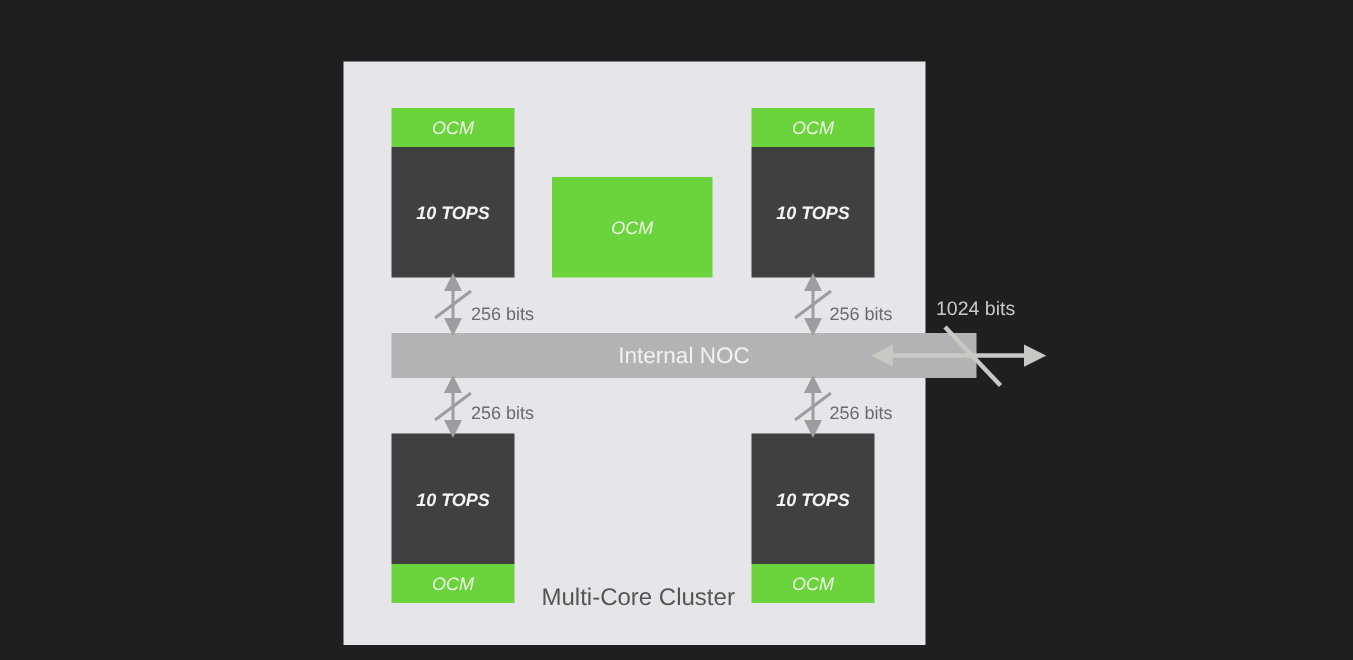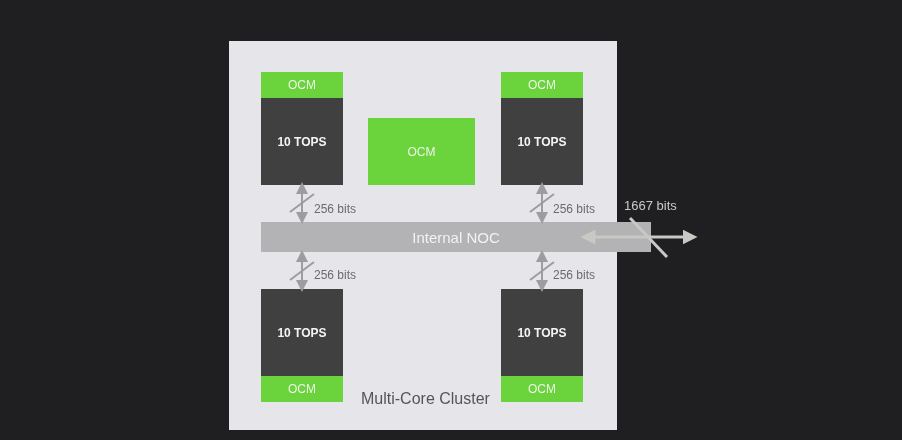--- a/index.html
+++ b/index.html
@@ -1,18 +1,18 @@
 <!DOCTYPE html>
 <html><head>
 <meta charset="utf-8">
 <style>
   html,body{margin:0;padding:0;}
   body{width:902px;height:440px;background:#1f1f21;position:relative;overflow:hidden;font-family:"Liberation Sans",sans-serif;}
   .panel{position:absolute;left:229px;top:41px;width:388px;height:389px;background:#e6e6ea;}
-  .blk{position:absolute;display:flex;align-items:center;justify-content:center;color:#f4f4f4;font-size:12px;font-weight:bold;}
+  .blk{position:absolute;display:flex;align-items:center;justify-content:center;color:#f4f4f4;font-size:12px;font-weight:bold;font-style:italic;}
   .ocm{background:#6bd33c;font-weight:normal;color:#eef6e8;}
   .tops{background:#404040;}
   .noc{position:absolute;left:261px;top:222px;width:390px;height:30px;background:#b3b3b5;color:#f2f2f2;font-size:15px;display:flex;align-items:center;justify-content:center;}
   .lbl{position:absolute;font-size:12px;color:#6b6b6e;}
   .caption{position:absolute;left:361px;top:390px;font-size:16px;color:#555;}
   .ext{position:absolute;left:624px;top:198px;font-size:13px;color:#c9c9c9;}
   svg{position:absolute;left:0;top:0;}
 </style>
 </head>
 <body>
@@ -64,14 +64,14 @@
     <line x1="588" y1="237" x2="690" y2="237" marker-start="url(#ahw)" marker-end="url(#ahw)"></line>
     <line x1="630" y1="218" x2="667" y2="257"></line>
   </g>
 </svg>
 
 <div class="lbl" style="left:314px;top:202px;">256 bits</div>
 <div class="lbl" style="left:553px;top:202px;">256 bits</div>
 <div class="lbl" style="left:314px;top:268px;">256 bits</div>
 <div class="lbl" style="left:553px;top:268px;">256 bits</div>
 
-<div class="ext">1667 bits</div>
+<div class="ext">1024 bits</div>
 <div class="caption">Multi-Core Cluster</div>
 
 </body></html>

